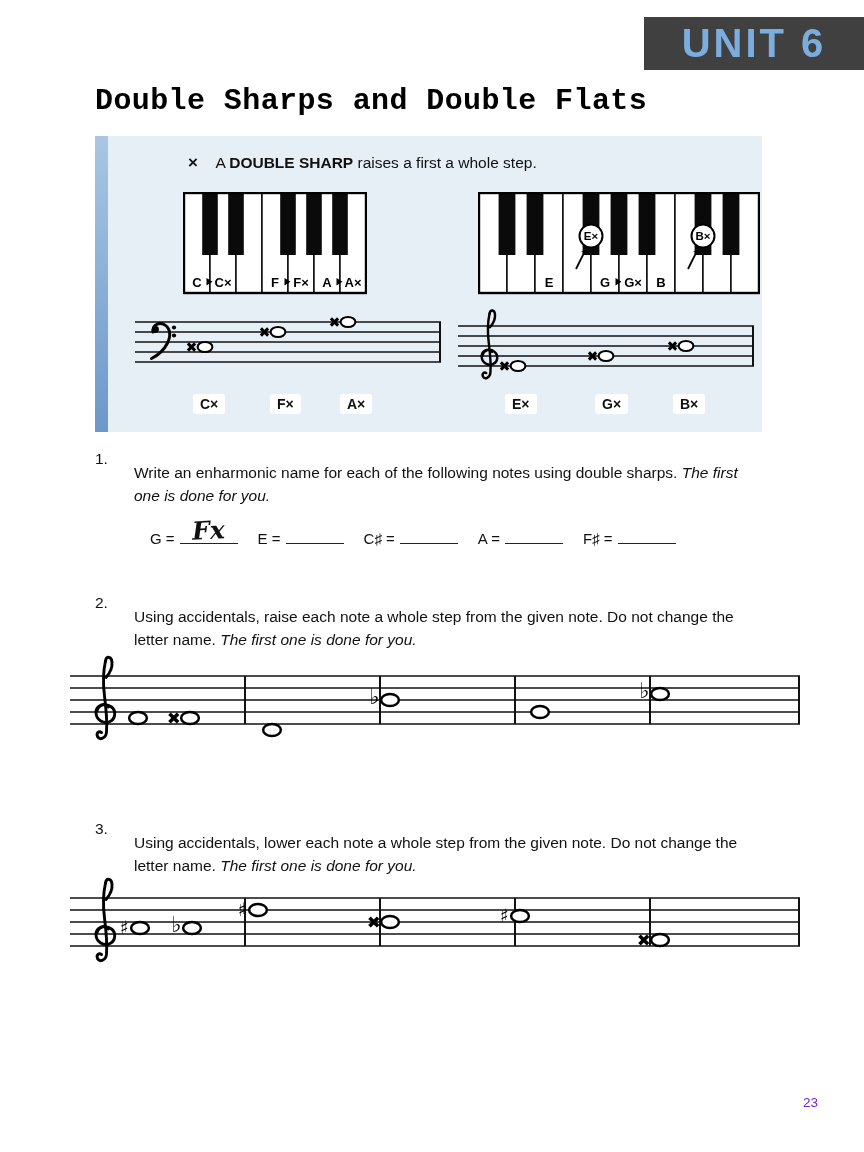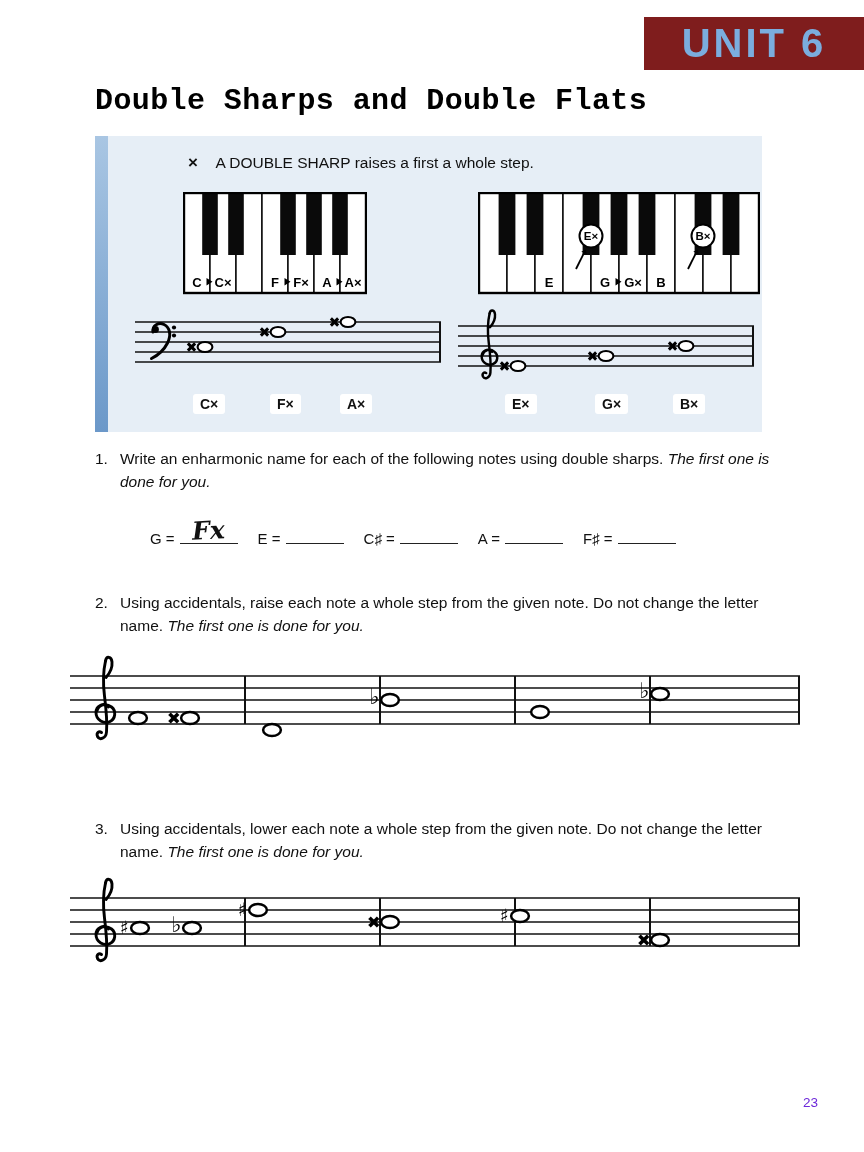--- a/index.html
+++ b/index.html
@@ -1,46 +1,46 @@
 <!DOCTYPE html>
 <html><head>
 <meta charset="utf-8">
 <style>
   html,body{margin:0;padding:0;background:#888;}
   .page{position:relative;width:864px;height:1152px;background:#ffffff;
         font-family:"Liberation Sans",sans-serif;overflow:hidden;margin:0 auto;}
 
-  .unit-banner{position:absolute;top:17px;right:0;width:220px;height:53px;background:#7f1d1d;
+  .unit-banner{position:absolute;top:17px;right:0;width:220px;height:53px;background:#404040;
                display:flex;align-items:center;justify-content:center;text-align:right;}
   .unit-banner span{color:#7badde;font-size:40px;font-weight:800;letter-spacing:3px;}
 
   .title{position:absolute;left:95px;top:84px;margin:0;font-size:30px;font-weight:800;
          letter-spacing:.4px;color:#000;font-family:Liberation Mono, monospace;}
 
   .info-box{position:absolute;left:95px;top:136px;width:667px;height:296px;background:#e6eef6;}
   .accent-bar{position:absolute;left:0;top:0;width:13px;height:100%;
               background:linear-gradient(180deg,#a9c6e3,#6b98c9);}
   .lead{position:absolute;left:93px;top:17px;font-size:15.5px;color:#111;}
   .lead .dsym{font-weight:900;font-size:17px;margin-right:14px;}
-  .lead b{font-weight:400;}
+  .lead b{font-weight:700;}
 
   #kb-left{position:absolute;left:88px;top:56px;}
   #kb-right{position:absolute;left:383px;top:56px;}
   #staff-bass{position:absolute;left:40px;top:178px;}
   #staff-treble-box{position:absolute;left:363px;top:160px;}
 
   .chip{position:absolute;top:258px;background:#fff;border-radius:3px;padding:2px 7px;
         font-weight:700;font-size:14px;color:#111;}
   .chip-0{left:98px}.chip-1{left:175px}.chip-2{left:245px}
   .chip-3{left:410px}.chip-4{left:500px}.chip-5{left:578px}
 
   .ex{position:absolute;left:95px;width:676px;display:flex;font-size:15.5px;
       line-height:1.48;color:#111;}
   .ex-num{width:25px;flex:none;}
-  .ex-text{margin:0;flex:1;}
+  .ex-text{margin:14px;flex:1;}
   .ex-text i{font-style:italic;}
   #ex1{top:448px}#ex2{top:592px}#ex3{top:818px}
 
   .answers{position:absolute;left:150px;top:502px;display:flex;gap:20px;font-size:15px;color:#111;}
   .ans{position:relative;padding-top:28px;white-space:nowrap;}
   .blank{display:inline-block;width:58px;height:4px;border-bottom:1.6px solid #222;
          margin-left:5px;position:relative;}
   .hand{position:absolute;left:12px;bottom:-2px;font-family:"DejaVu Serif",serif;
         font-style:italic;font-size:25px;font-weight:600;color:#111;transform:rotate(-3deg);
         display:inline-block;}

